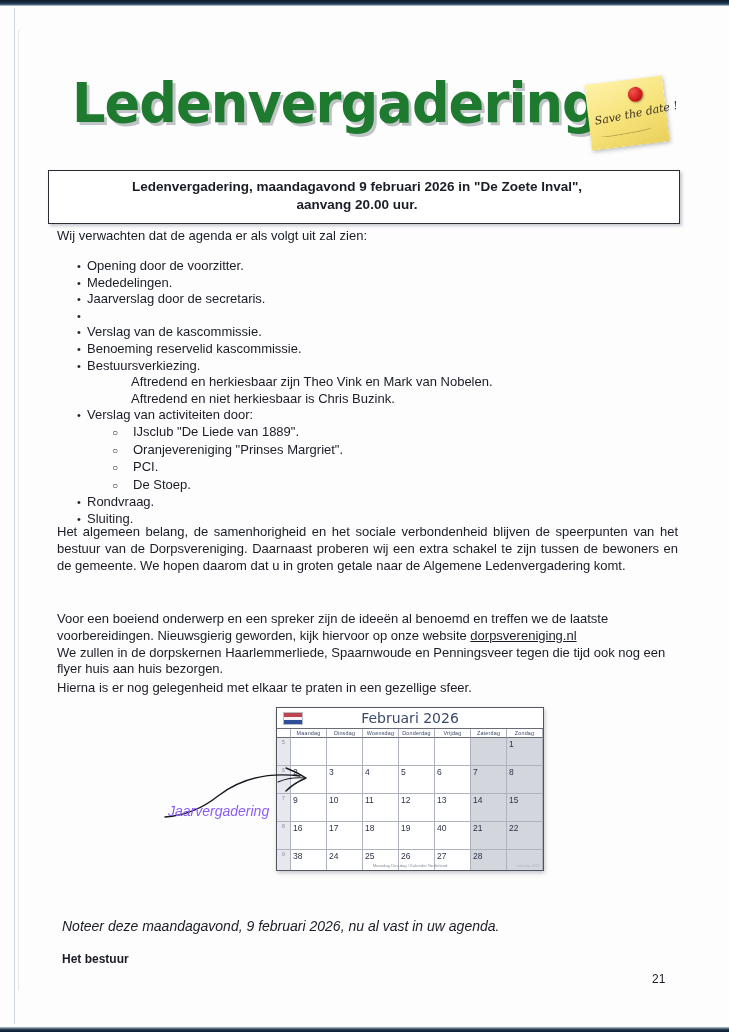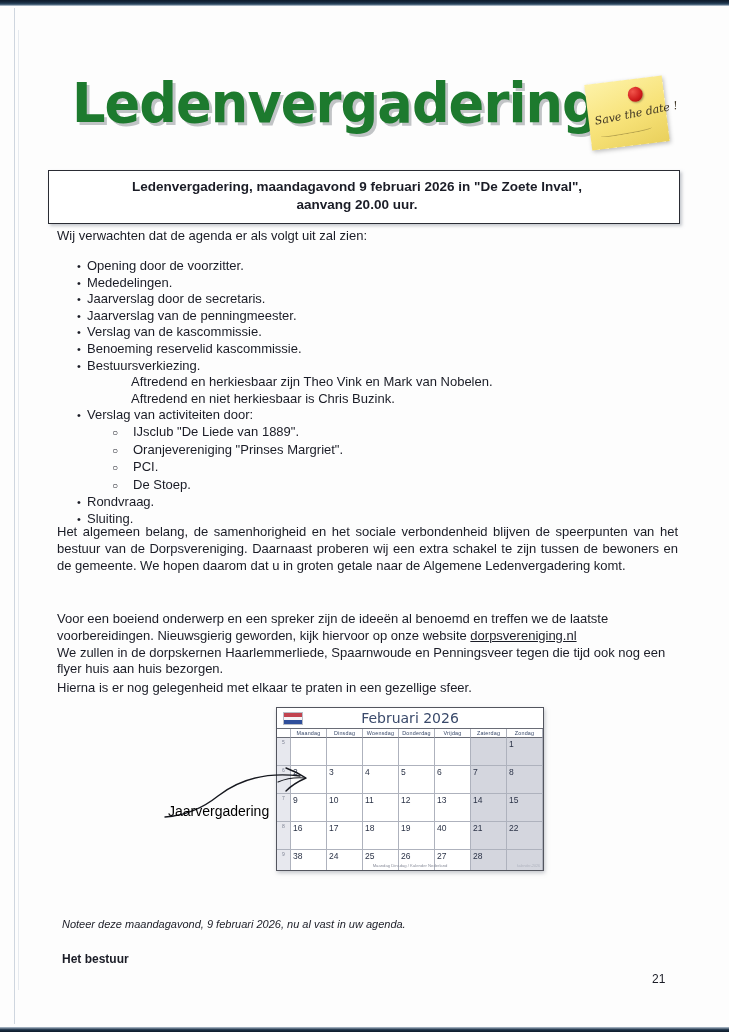--- a/index.html
+++ b/index.html
@@ -142,21 +142,21 @@
     line-height: 16.8px;
     text-align: justify;
   }
   .para.p1 { left: 57px; top: 524px; }
   .para.p2 { left: 57px; top: 611px; text-align: left; }
   .para.p3 { left: 57px; top: 680px; text-align: left; }
   .link-underline { text-decoration: underline; margin-top: 18px; }
 
   .closing {
     position: absolute; left: 62px; top: 918px;
-    font-size: 11px;
+    font-size: 14px;
     font-style: italic;
   }
   .signature {
     position: absolute; left: 62px; top: 952px;
     font-size: 12px;
     font-weight: bold;
   }
   .page-number {
     position: absolute; left: 652px; top: 972px;
     font-size: 12px;
@@ -243,21 +243,22 @@
 
   
   .annotation {
     position: absolute; left: 160px; top: 762px;
     width: 175px; height: 70px;
     pointer-events: none;
   }
   .annotation-label {
     position: absolute; left: 168px; top: 803px;
     font-size: 14px;
-    color: #000000;
+    font-style: italic;
+    color: #8b5cf6;
   }
 </style>
 </head>
 <body>
 
 <div class="page"></div>
 <div class="scan-edge-top"></div>
 <div class="scan-edge-bottom"></div>
 <div class="scan-line-left"></div>
 <div class="scan-line-left2"></div>
@@ -287,21 +288,20 @@
   <div class="bullet-row">
     <span class="marker">•</span>
     <span>Mededelingen.</span>
   </div>
   <div class="bullet-row">
     <span class="marker">•</span>
     <span>Jaarverslag door de secretaris.</span>
   </div>
   <div class="bullet-row">
     <span class="marker">•</span>
-    <span>Jaarverslag van de penningmeester.</span>
   </div>
   <div class="bullet-row">
     <span class="marker">•</span>
     <span>Verslag van de kascommissie.</span>
   </div>
   <div class="bullet-row">
     <span class="marker">•</span>
     <span>Benoeming reservelid kascommissie.</span>
   </div>
   <div class="bullet-row">

